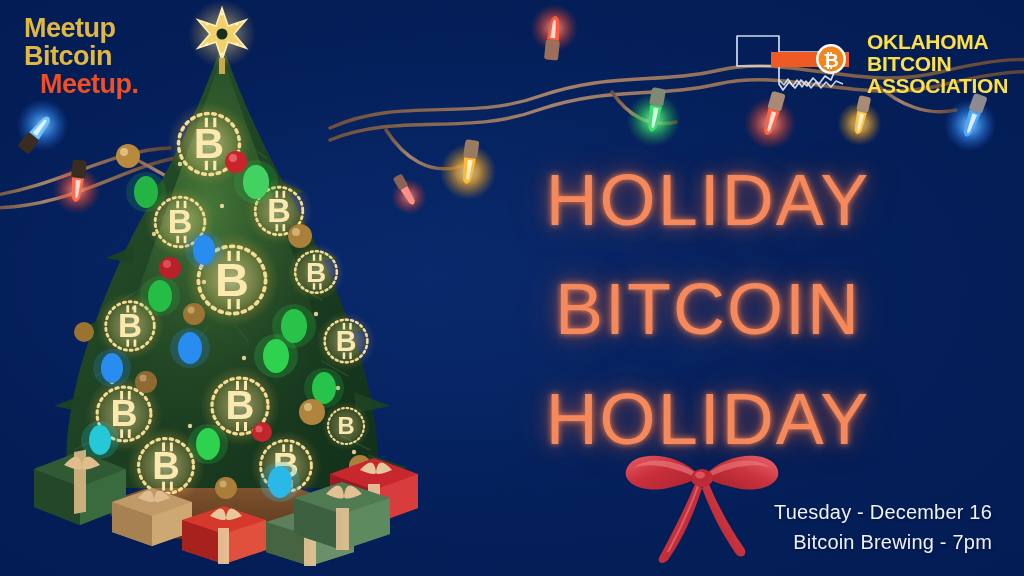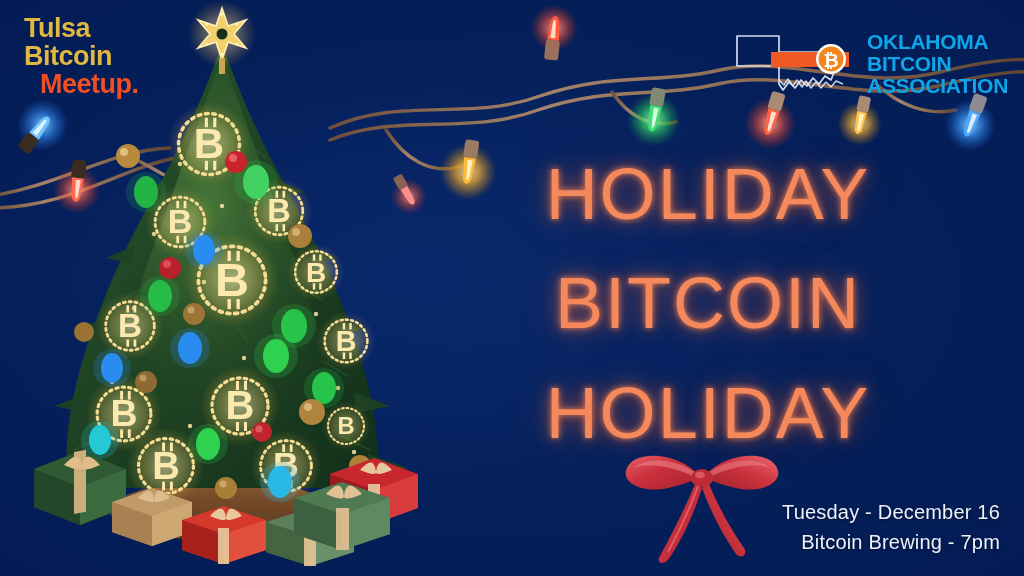--- a/index.html
+++ b/index.html
@@ -37,47 +37,47 @@
 
   
   .okba{
     position:absolute; right:16px; top:22px;
     z-index:40;
     display:flex; align-items:center; gap:12px;
   }
   .okba-mark{ position:relative; width:124px; height:84px; }
   .okba-mark svg{ position:absolute; left:0; top:0; }
   .okba-words{
-    color:#0ea5e9; font-weight:bold; line-height:1.04;
+    color:#fde047; font-weight:bold; line-height:1.04;
     font-size:21px; letter-spacing:-0.3px;
   }
   .okba-words div{ white-space:nowrap; }
 
   
   .headline{
-    position:absolute; left:498px; top:140px;
+    position:absolute; left:498px; top:146px;
     width:420px;
     text-align:center;
     z-index:35;
   }
   .headline .line{
     color:#f5895c;
     font-size:72px;
     font-weight:300;
     letter-spacing:2px;
     line-height:1.52;
     text-shadow:
       0 0 6px rgba(247,130,78,.95),
       0 0 18px rgba(240,105,50,.65),
       0 0 40px rgba(230,90,40,.38);
   }
 
   
   .details{
-    position:absolute; right:24px; top:498px;
+    position:absolute; right:32px; top:498px;
     text-align:right;
     color:#eef2fb;
     font-size:20px;
     line-height:1.48;
     letter-spacing:.2px;
     z-index:40;
     text-shadow:0 1px 3px rgba(0,0,0,.45);
   }
   .details div{ white-space:nowrap; }
 
@@ -578,21 +578,21 @@
 
     <path d="M84,46 C 74,70 62,94 48,120 C 44,126 50,130 56,124 C 70,104 82,78 90,52 Z" fill="url(#ribA)"></path>
     <path d="M96,46 C 106,70 118,92 132,112 C 136,118 130,124 124,118 C 110,98 98,74 90,52 Z" fill="url(#ribB)"></path>
     <path d="M86,50 C 78,72 68,94 56,116" stroke="#f3969b" stroke-width="2" fill="none" opacity=".45"></path>
 
     <ellipse cx="90" cy="42" rx="11" ry="9" fill="#bd2b36"></ellipse>
     <ellipse cx="88" cy="39" rx="5" ry="3.5" fill="#e8666f" opacity=".75"></ellipse>
   </svg>
 
   <div class="brand">
-    <div class="l1">Tulsa</div>
+    <div class="l1">Meetup</div>
     <div class="l2">Bitcoin</div>
     <div class="l3">Meetup.</div>
   </div>
 
   <div class="okba">
     <div class="okba-mark">
       <svg width="124" height="84" viewBox="0 0 124 84">
 
         <path d="M6,14 L48,14 L48,30 L112,30 L112,44
                  L104,48 L100,58 L94,54 L88,62 L82,56 L76,64

